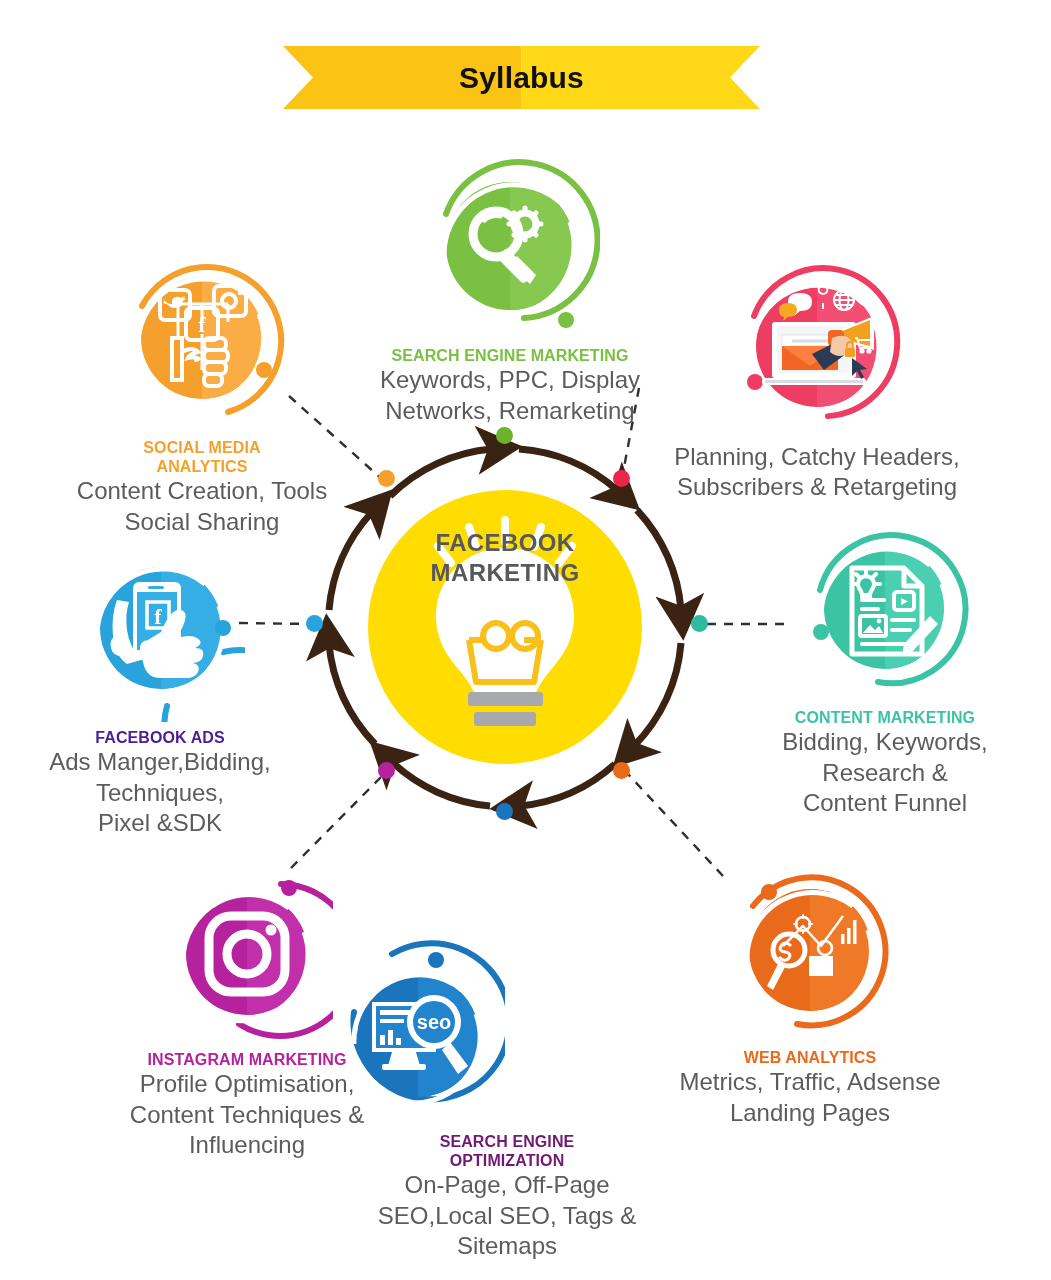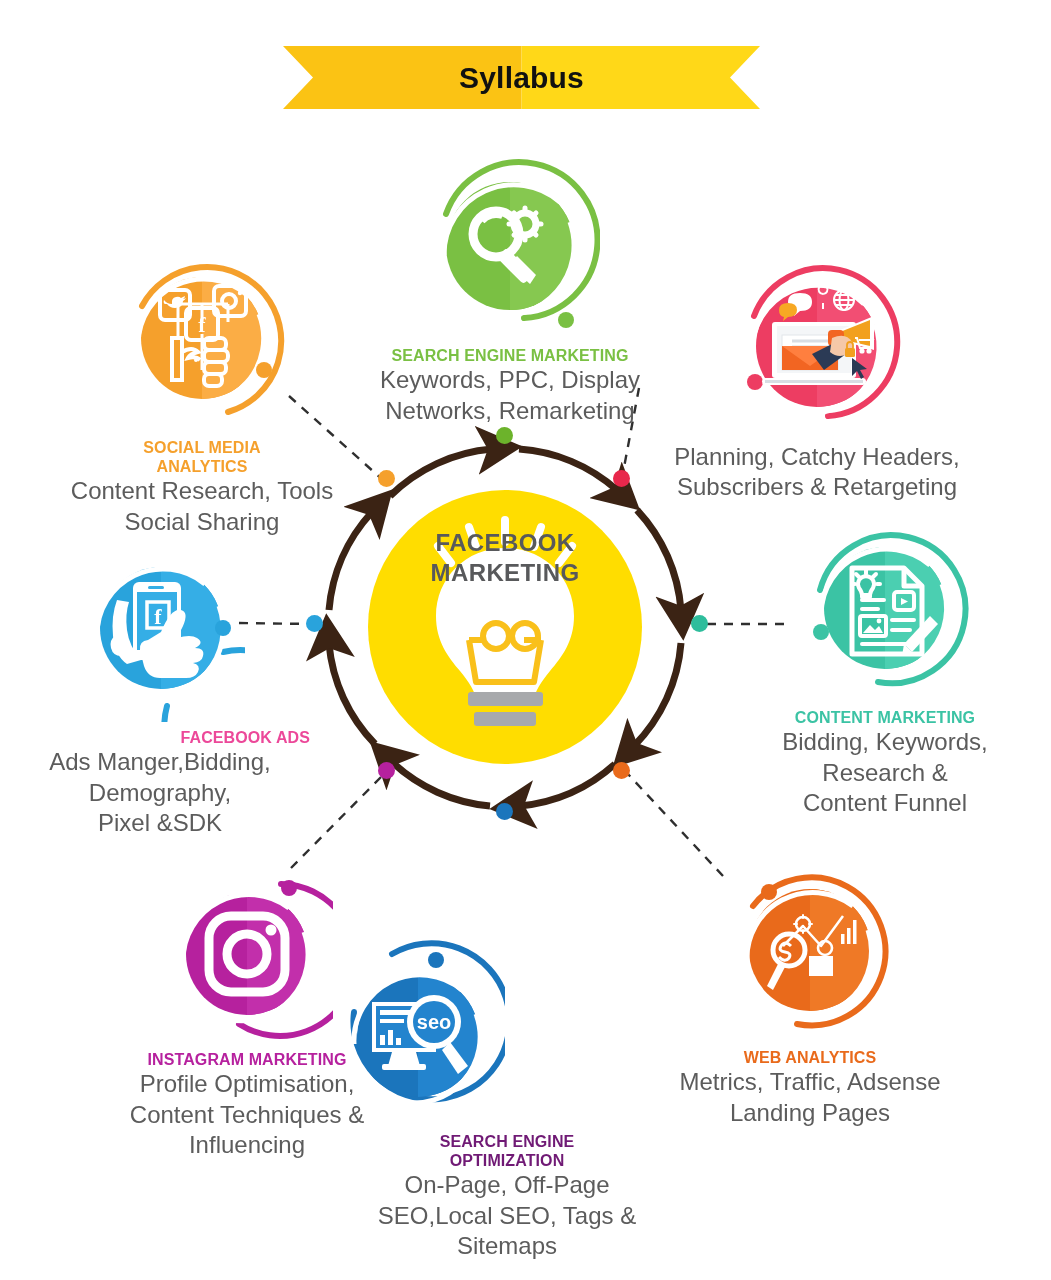--- a/index.html
+++ b/index.html
@@ -455,24 +455,24 @@
         <rect x="72" y="62" width="22" height="26" fill="none" stroke="#ffffff" stroke-width="3.5"></rect>
         <text x="83" y="84" text-anchor="middle" font-family="Liberation Serif, serif" font-size="22" font-weight="bold" fill="#ffffff">f</text>
 
         <path d="M42,60 q-6,16 -4,36 q2,20 14,28 l14,-4 q-12,-14 -14,-30 q-2,-16 2,-28 Z" fill="#ffffff"></path>
         <path d="M40,96 q-6,4 -4,12 q2,8 10,8 l4,-8 Z" fill="#ffffff"></path>
 
         <path d="M86,92 q10,-24 20,-22 q8,2 2,16 l-6,12 q14,-4 20,0 q8,5 -2,10 q10,0 8,8 q-1,6 -10,7 q8,2 5,9 q-3,6 -12,6 l-26,0 q-12,0 -16,-12 l-4,-16 q-1,-9 8,-10 Z" fill="#ffffff"></path>
       </svg>
     </div>
     <div class="nodetext">
-      <div class="node-title" style="color:#ec4899;text-align:right;">FACEBOOK ADS</div>
+      <div class="node-title" style="color:#4c1d95;">FACEBOOK ADS</div>
       <div class="node-desc">
         <div>Ads Manger,Bidding,</div>
-        <div>Demography,</div>
+        <div>Techniques,</div>
         <div>Pixel &amp;SDK</div>
       </div>
     </div>
   </div>
 
   <div class="node" style="left:52px;top:252px;width:300px;">
     <div class="node-icon" style="display:flex;justify-content:center;">
       <svg width="172" height="180" viewBox="0 0 172 180">
         <g fill="none" stroke="#F5A02C" stroke-width="6" stroke-linecap="round">
           <path d="M26,54 A74,74 0 1 1 112,160"></path>
@@ -513,19 +513,19 @@
           <rect x="88" y="122" width="18" height="12" rx="5"></rect>
         </g>
       </svg>
     </div>
     <div class="nodetext">
       <div class="node-title" style="color:#F5A02C;">
         <div>SOCIAL MEDIA</div>
         <div>ANALYTICS</div>
       </div>
       <div class="node-desc">
-        <div>Content Research, Tools</div>
+        <div>Content Creation, Tools</div>
         <div>Social Sharing</div>
       </div>
     </div>
   </div>
 
 </div>
 
 </body></html>

